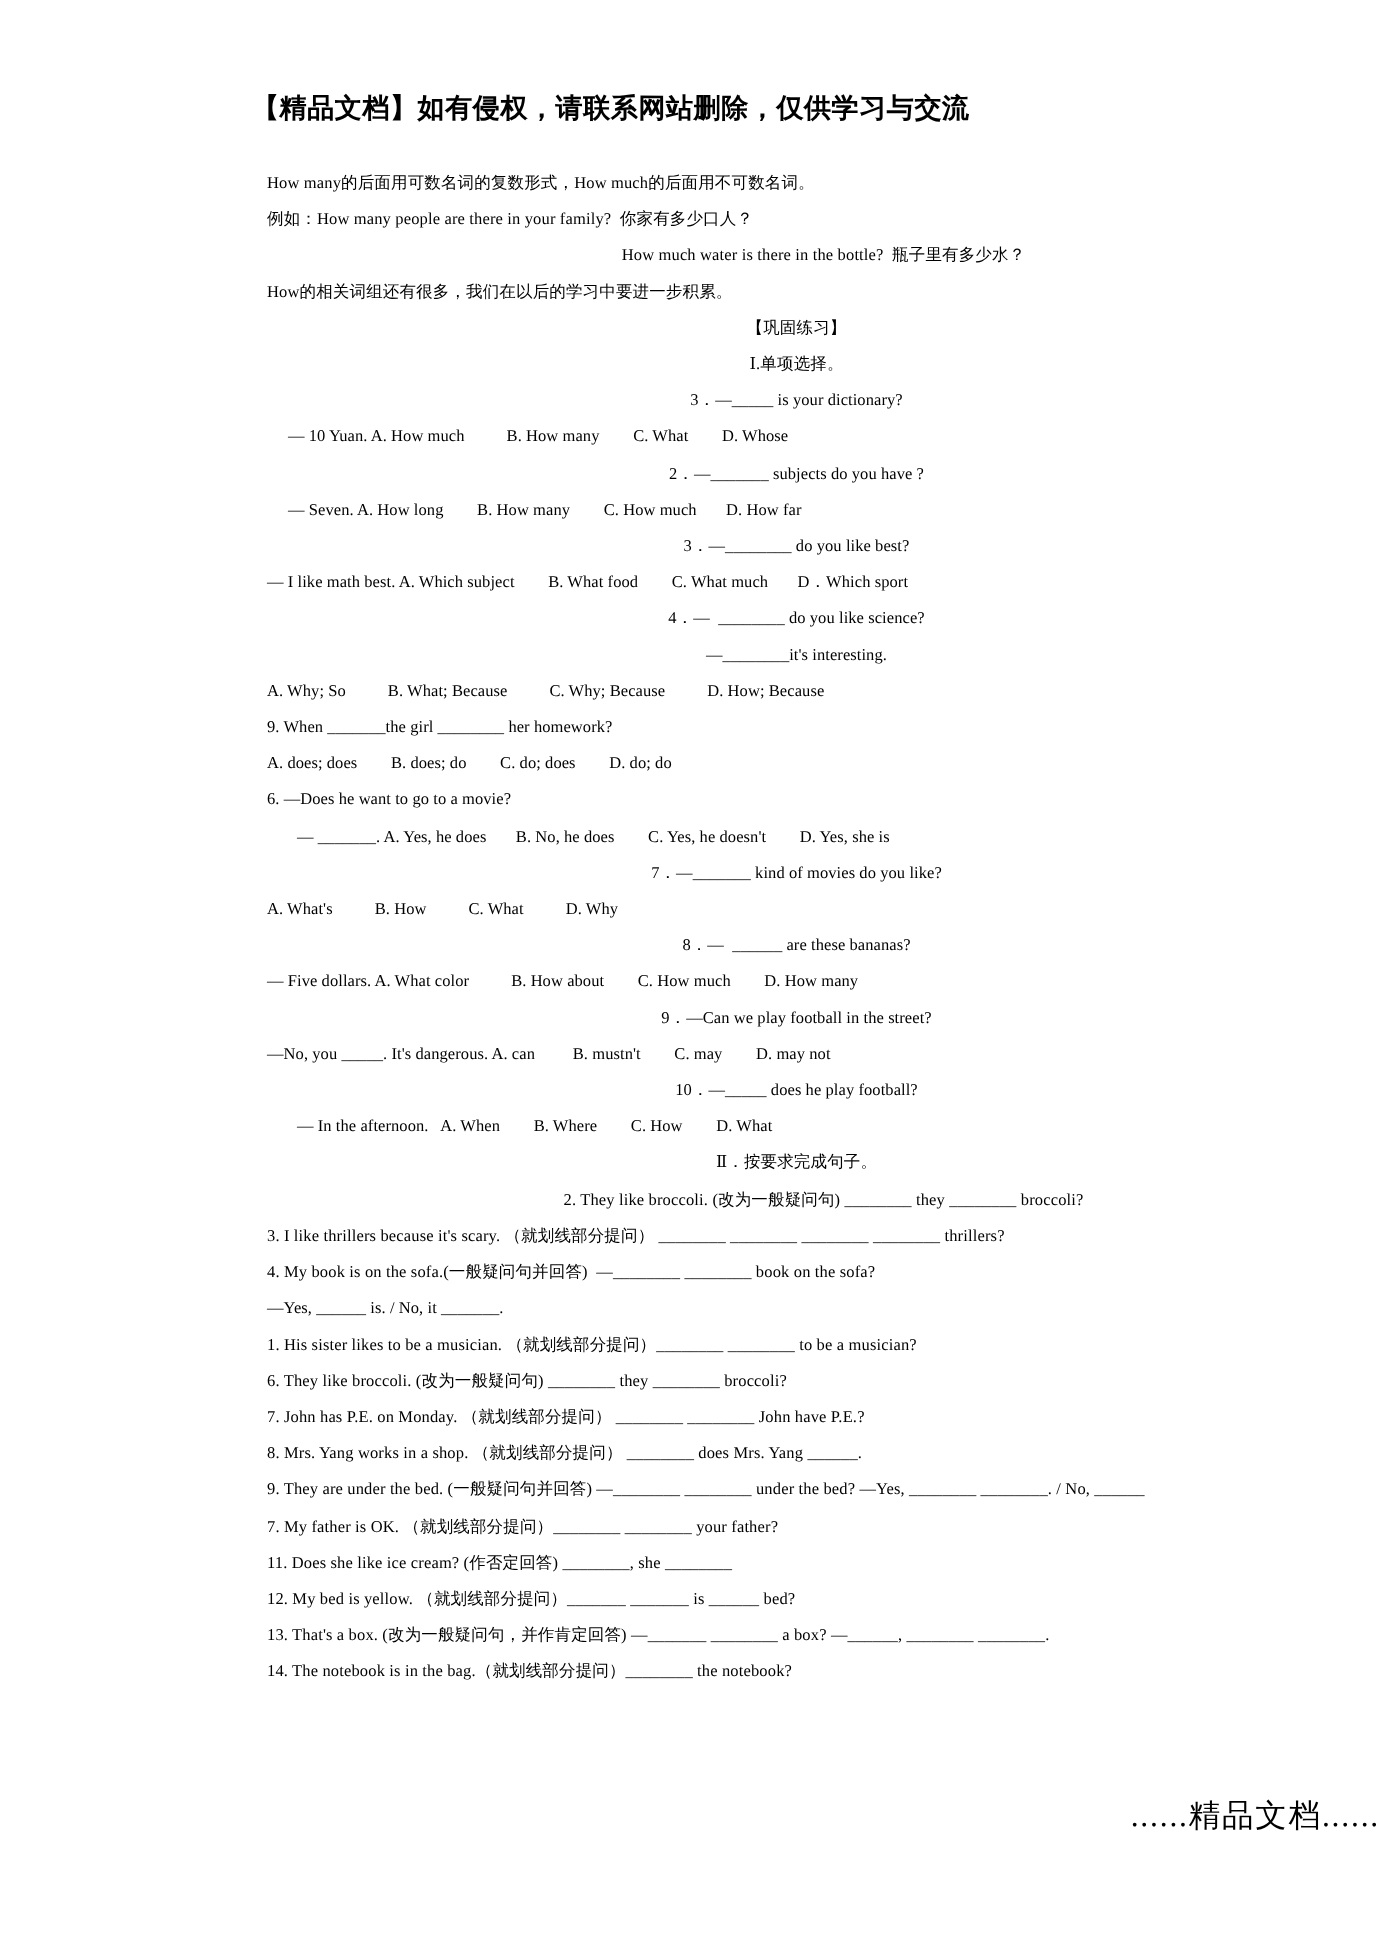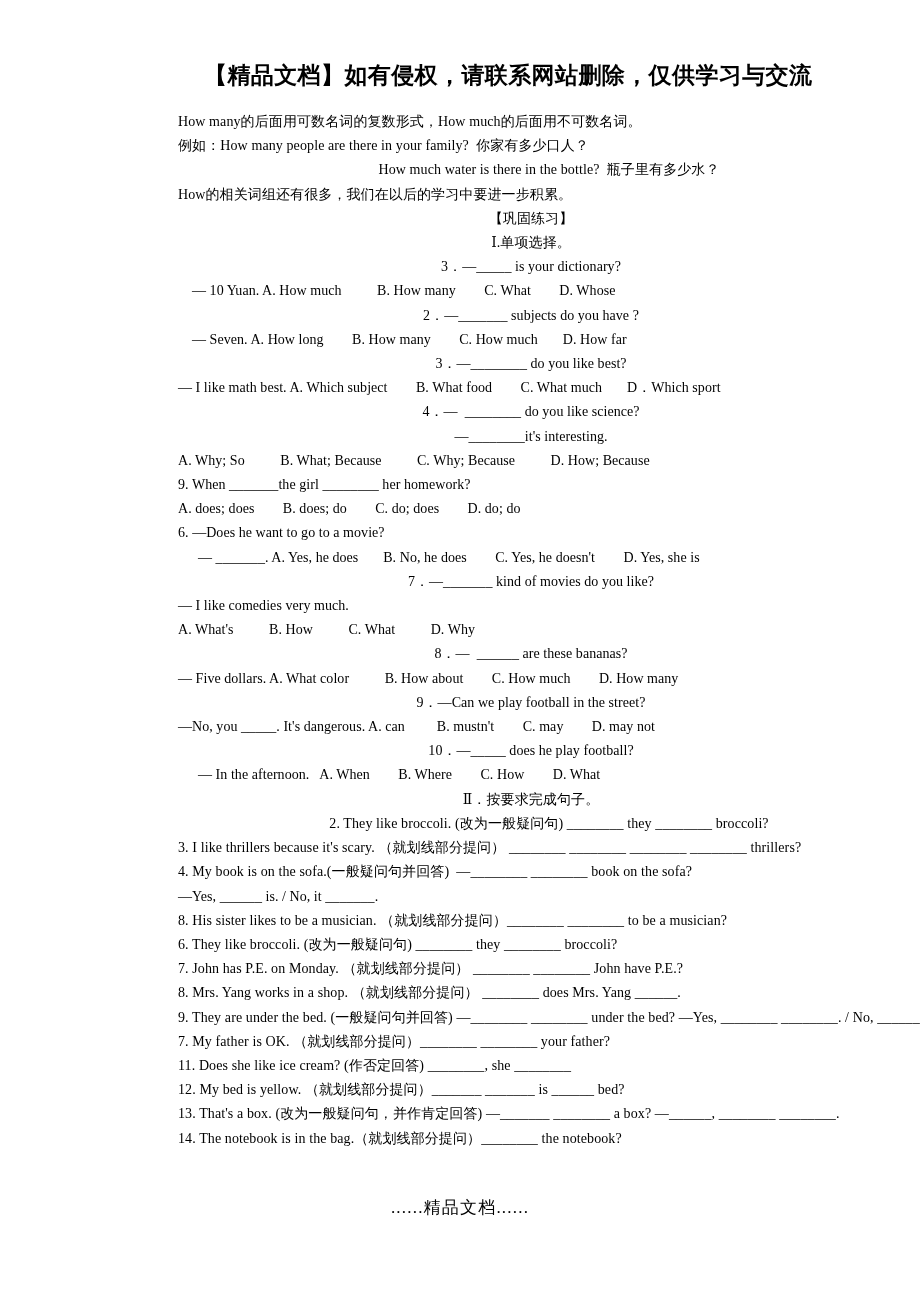--- a/index.html
+++ b/index.html
@@ -20,53 +20,52 @@
     left: 0; top: 0;
     width: 920px;
     height: 1302px;
     box-sizing: border-box;
   }
   .doc-header {
     position: absolute;
     left: 168px;
     top: 62px;
     width: 600px;
-    font-size: 23px;
+    font-size: 18px;
     font-weight: bold;
     letter-spacing: 0.4px;
     white-space: nowrap;
     line-height: 1.2;
-    margin-left: 36px;
   }
   .body-block {
     position: absolute;
     left: 178px;
     top: 110px;
     width: 700px;
   }
   .ln {
-    font-size: 14px;
+    font-size: 11px;
     line-height: 24.2px;
     white-space: pre;
     letter-spacing: 0.05px;
   }
   .ln.cn {
     letter-spacing: 0.1px;
   }
   .indent1 { padding-left: 6px; text-align: center; }
   .indent2 { padding-left: 14px; }
   .indent3 { padding-left: 20px; }
   .indent4 { padding-left: 42px; text-align: center; }
   .doc-footer {
     position: absolute;
     left: 0;
     top: 1196px;
     width: 920px;
-    text-align: center;
-    font-size: 17px;
+    text-align: right;
+    font-size: 21px;
     letter-spacing: 1.2px;
     white-space: nowrap;
   }
 </style>
 </head>
 <body>
 
 <div class="page">
 
   <div class="doc-header">【精品文档】如有侵权，请联系网站删除，仅供学习与交流</div>
@@ -94,39 +93,38 @@
     <div class="ln indent1">—________it's interesting.</div>
     <div class="ln">A. Why; So          B. What; Because          C. Why; Because          D. How; Because</div>
 
     <div class="ln">9. When _______the girl ________ her homework?</div>
     <div class="ln">A. does; does        B. does; do        C. do; does        D. do; do</div>
 
     <div class="ln">6. —Does he want to go to a movie?</div>
     <div class="ln indent3"><span>— _______. A. Yes, he does</span><span>       </span><span>B. No, he does</span><span>        </span><span>C. Yes, he doesn't</span><span>        </span><span>D. Yes, she is</span></div>
 
     <div class="ln indent1">7．—_______ kind of movies do you like?</div>
-    <div class="ln">— I like comedies very much.</div>
     <div class="ln">A. What's          B. How          C. What          D. Why</div>
 
     <div class="ln indent1">8．—  ______ are these bananas?</div>
     <div class="ln"><span>— Five dollars. A. What color</span><span>          </span><span>B. How about</span><span>        </span><span>C. How much</span><span>        </span><span>D. How many</span></div>
 
     <div class="ln indent1">9．—Can we play football in the street?</div>
     <div class="ln"><span>—No, you _____. It's dangerous. A. can</span><span>         </span><span>B. mustn't</span><span>        </span><span>C. may</span><span>        </span><span>D. may not</span></div>
 
     <div class="ln indent1">10．—_____ does he play football?</div>
     <div class="ln indent3"><span>— In the afternoon.   A. When</span><span>        </span><span>B. Where</span><span>        </span><span>C. How</span><span>        </span><span>D. What</span></div>
 
     <div class="ln cn indent1">Ⅱ．按要求完成句子。</div>
 
     <div class="ln cn indent4">2. They like broccoli. (改为一般疑问句) ________ they ________ broccoli?</div>
     <div class="ln cn">3. I like thrillers because it's scary. （就划线部分提问） ________ ________ ________ ________ thrillers?</div>
     <div class="ln cn">4. My book is on the sofa.(一般疑问句并回答)  —________ ________ book on the sofa?</div>
     <div class="ln">—Yes, ______ is. / No, it _______.</div>
-    <div class="ln cn">8. His sister likes to be a musician. （就划线部分提问）________ ________ to be a musician?</div>
+    <div class="ln cn">1. His sister likes to be a musician. （就划线部分提问）________ ________ to be a musician?</div>
     <div class="ln cn">6. They like broccoli. (改为一般疑问句) ________ they ________ broccoli?</div>
     <div class="ln cn">7. John has P.E. on Monday. （就划线部分提问） ________ ________ John have P.E.?</div>
     <div class="ln cn">8. Mrs. Yang works in a shop. （就划线部分提问） ________ does Mrs. Yang ______.</div>
     <div class="ln cn">9. They are under the bed. (一般疑问句并回答) —________ ________ under the bed? —Yes, ________ ________. / No, ______</div>
     <div class="ln cn">7. My father is OK. （就划线部分提问）________ ________ your father?</div>
     <div class="ln cn">11. Does she like ice cream? (作否定回答) ________, she ________</div>
     <div class="ln cn">12. My bed is yellow. （就划线部分提问）_______ _______ is ______ bed?</div>
     <div class="ln cn">13. That's a box. (改为一般疑问句，并作肯定回答) —_______ ________ a box? —______, ________ ________.</div>
     <div class="ln cn">14. The notebook is in the bag.（就划线部分提问）________ the notebook?</div>
 

